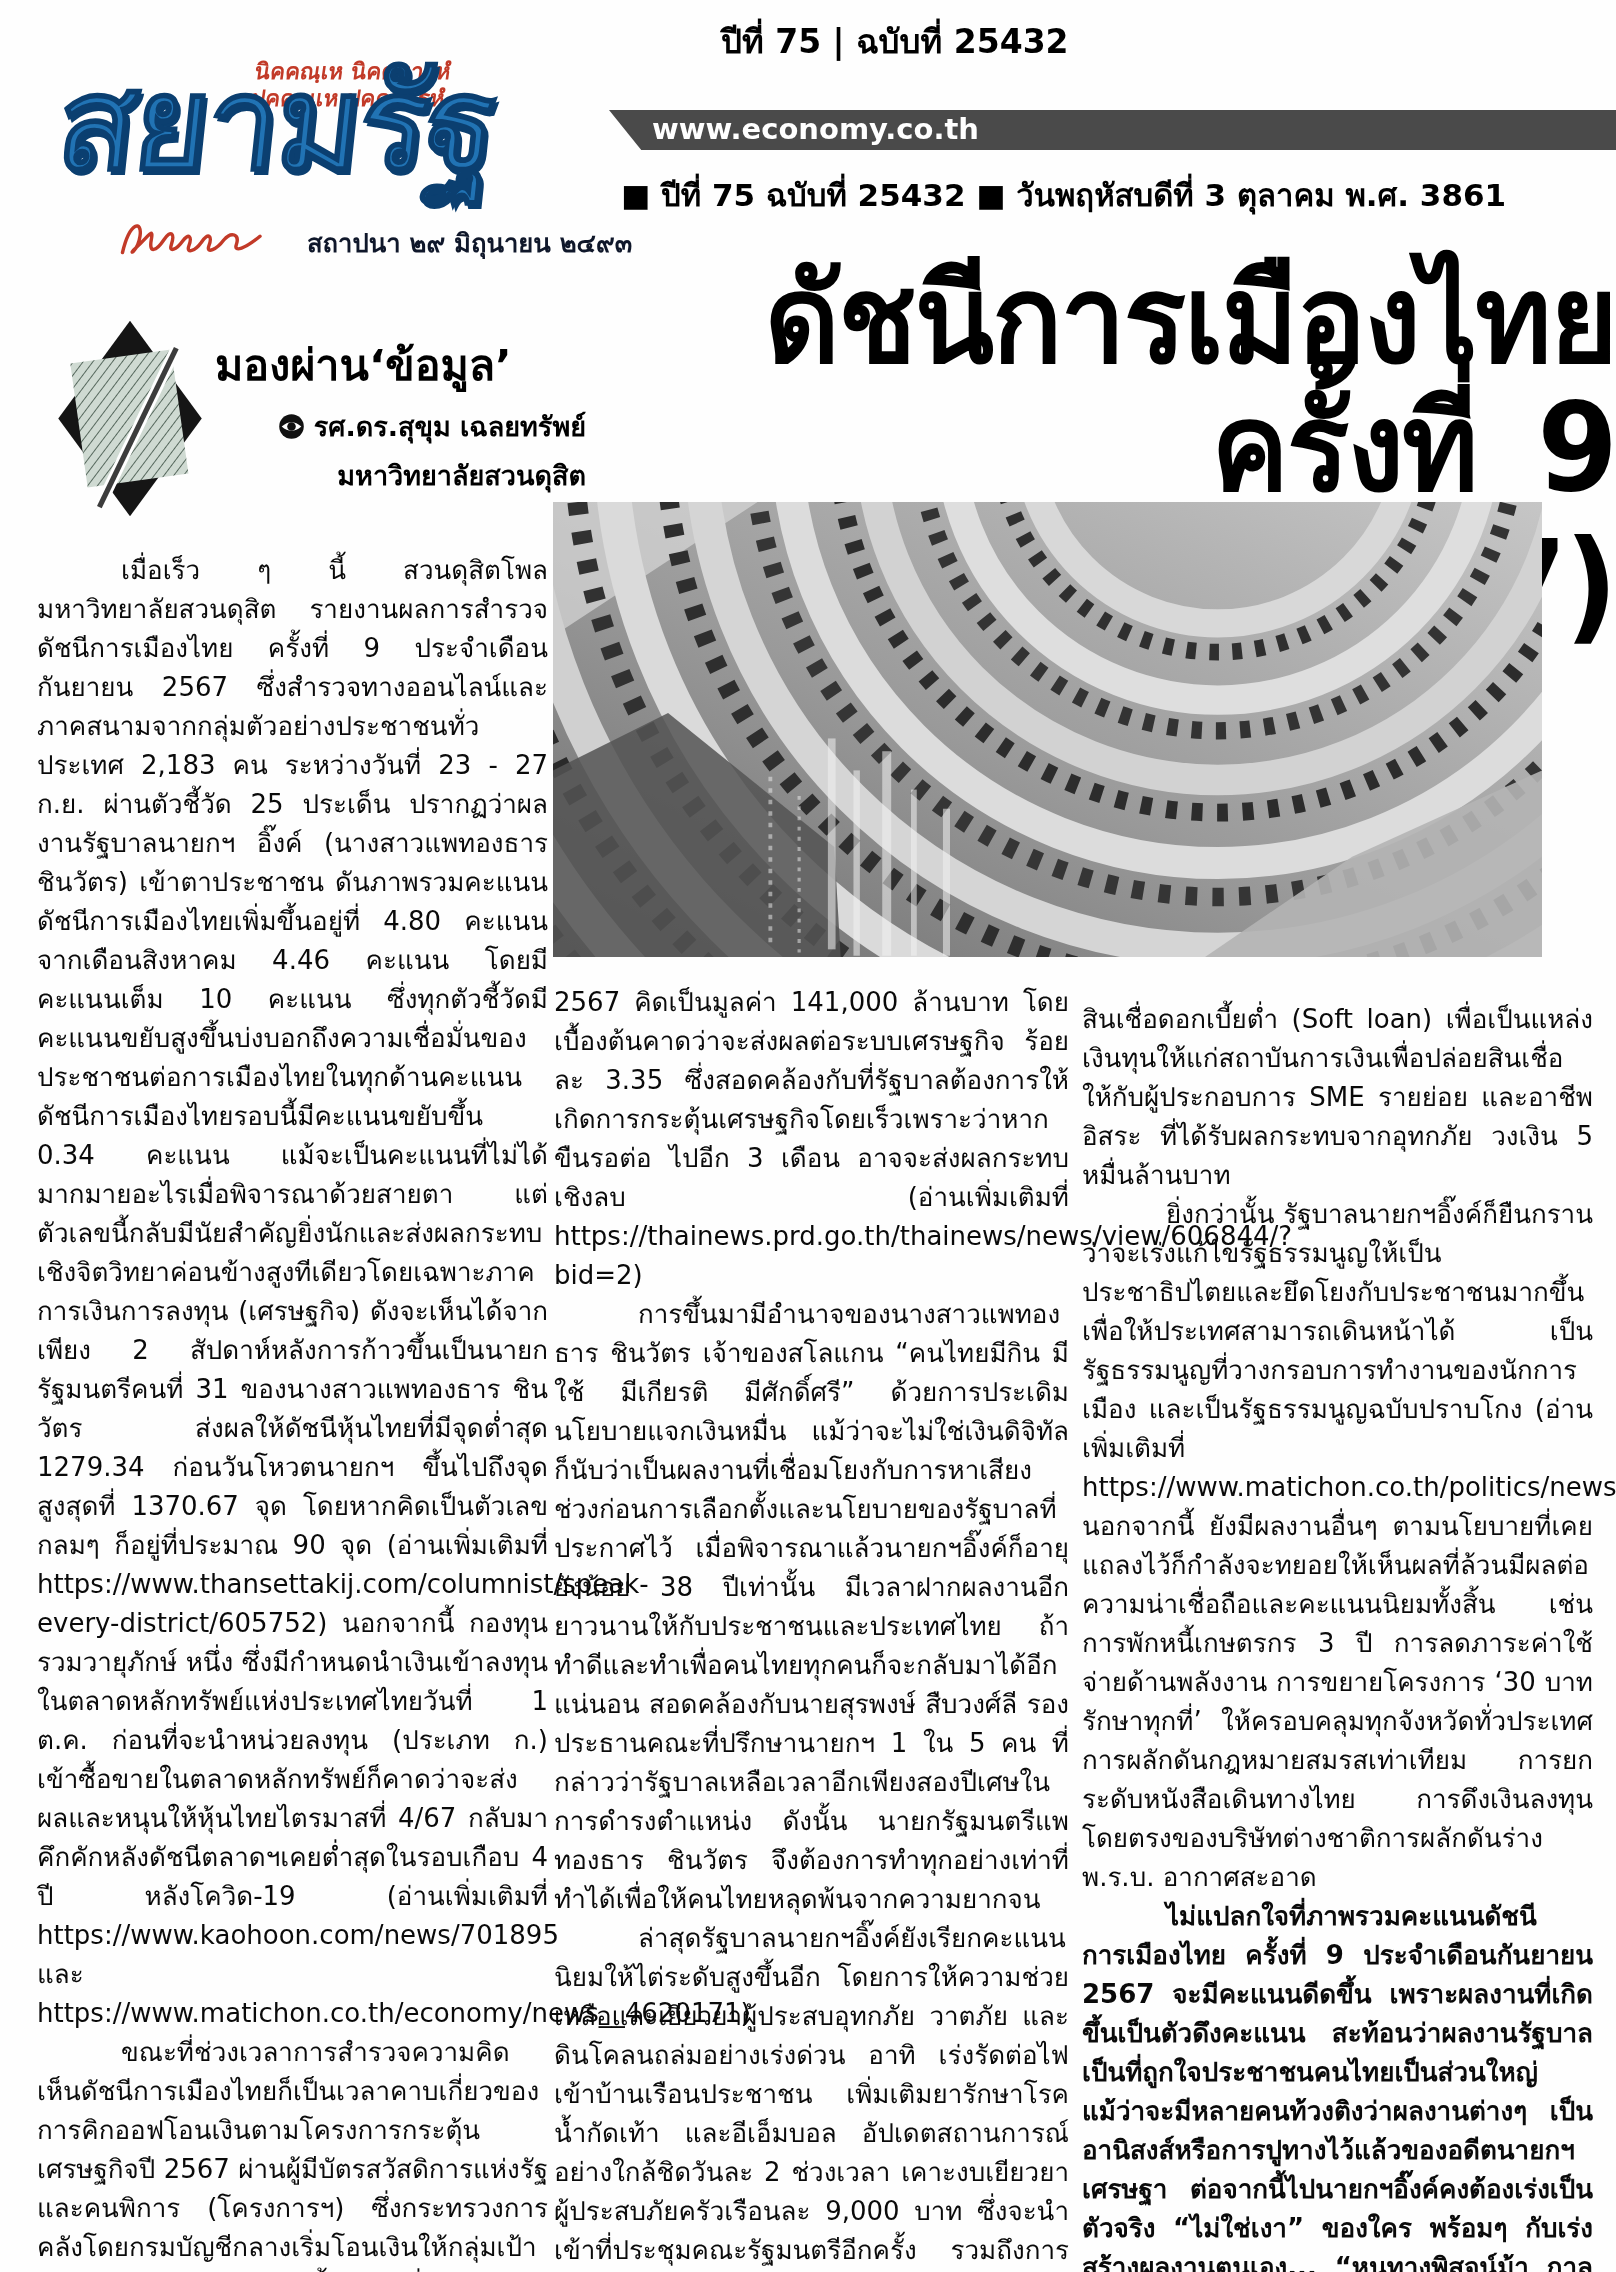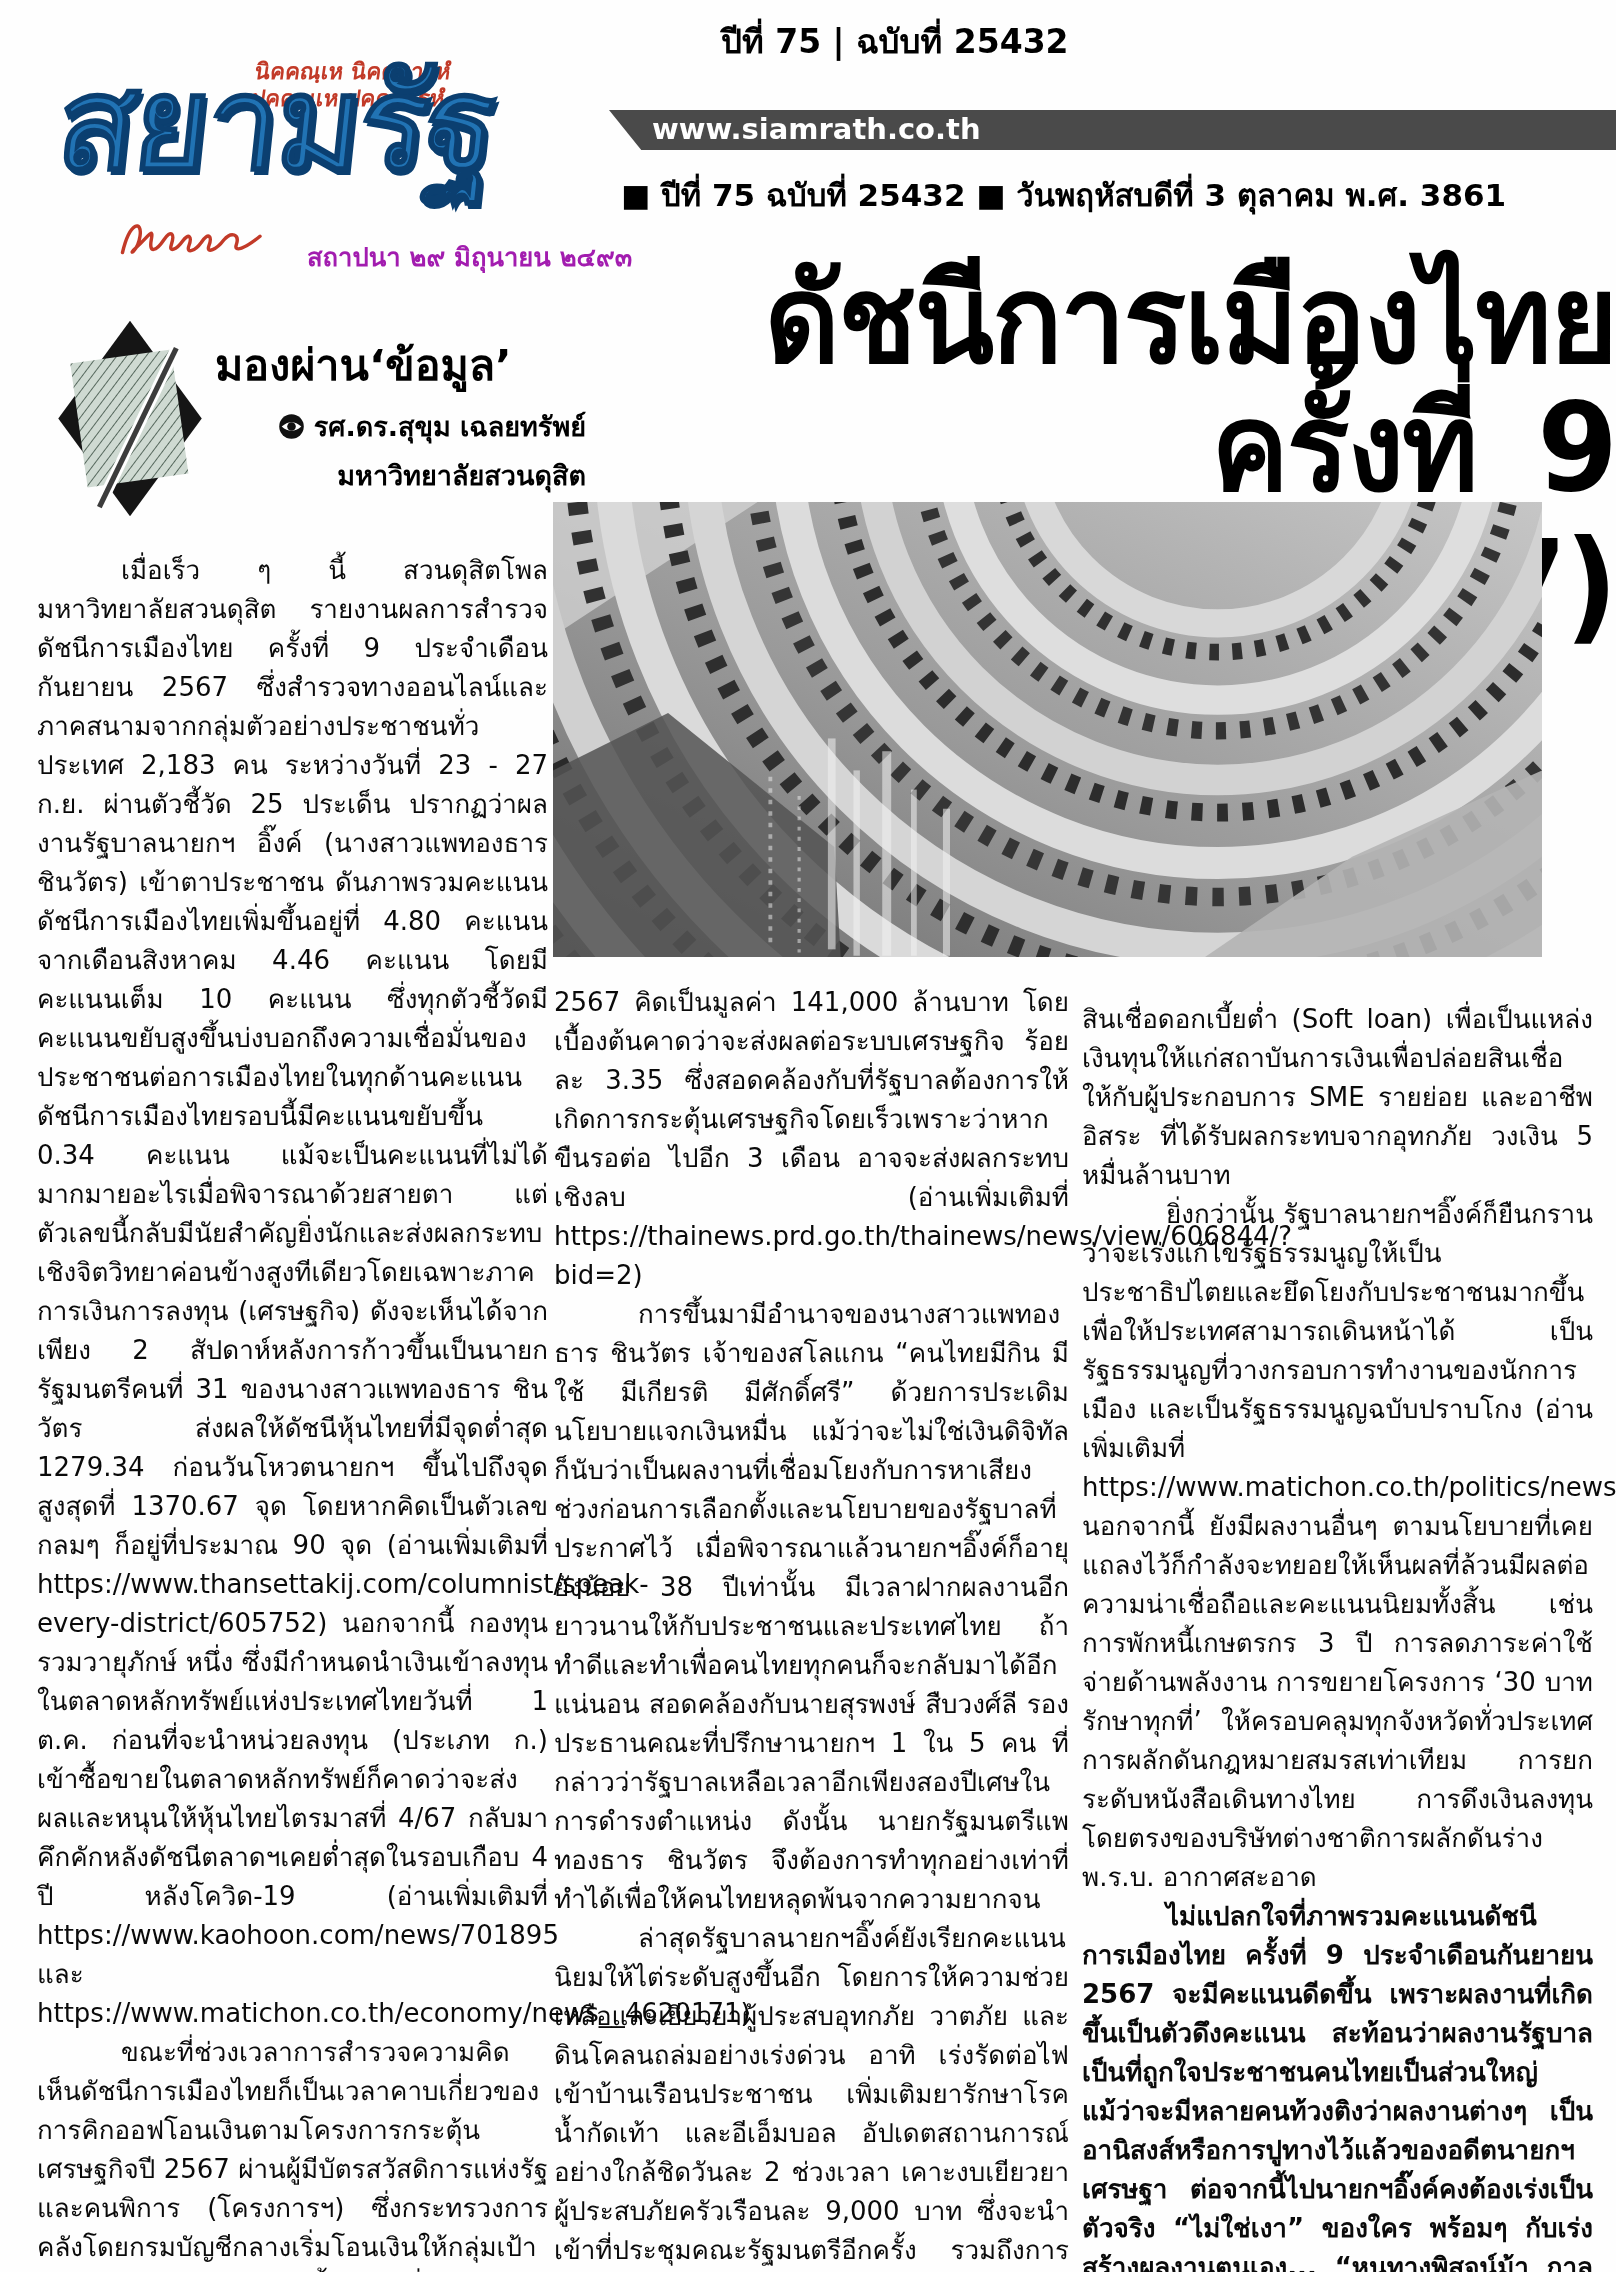--- a/index.html
+++ b/index.html
@@ -7,21 +7,21 @@
         font-family:"DejaVu Sans",sans-serif;color:#000;}
 
   
   .masthead{position:absolute;left:58px;top:11.5px;width:531px;height:246px;}
   .motto{position:absolute;left:195px;top:46px;color:#c23a28;font-size:22.4px;font-weight:bold;
          line-height:27px;transform:skewX(-8deg);white-space:nowrap;}
   .logo{position:absolute;left:0px;top:40px;font-size:131px;line-height:1.1;font-weight:bold;
         color:#2173b4;-webkit-text-stroke:1.6px #0b3f70;text-shadow:3.2px 3.8px 0 #0b3f70;
         transform:skewX(-6deg);letter-spacing:-3.8px;white-space:nowrap;}
   .signature{position:absolute;left:29px;top:203px;width:211px;height:50px;}
-  .founded{position:absolute;left:249px;top:211px;color:#a21caf;font-size:25.6px;font-weight:bold;white-space:nowrap;margin-top:14px;}
+  .founded{position:absolute;left:249px;top:211px;color:#0f172a;font-size:25.6px;font-weight:bold;white-space:nowrap;}
 
   
   .issue-line{position:absolute;left:721px;top:15.3px;font-size:33px;font-weight:bold;white-space:nowrap;}
   .url-banner{position:absolute;left:609px;top:110px;width:1007px;height:40px;background:#4a4a4a;
               clip-path:polygon(0 0,100% 0,100% 100%,3.2% 100%);}
   .url-banner span{display:block;color:#fff;font-size:29px;font-weight:bold;line-height:38px;padding-left:43px;}
   .date-line{position:absolute;left:621px;top:170px;font-size:31px;font-weight:bold;white-space:nowrap;}
 
   
   .headline{position:absolute;left:612px;top:254px;width:1004px;text-align:right;font-weight:800;
@@ -61,21 +61,21 @@
     </div>
     <div class="logo">สยามรัฐ</div>
     <svg class="signature" viewBox="0 0 240 80">
       <path d="M8 60 C20 10 40 8 36 34 C32 60 14 66 30 52 C50 34 58 18 54 40 C50 62 62 58 74 40 C86 22 92 30 86 48 C82 60 94 56 104 42 C114 28 120 34 114 50 C110 62 124 58 134 44 C146 26 152 34 146 50 C142 62 158 56 170 40 C182 26 196 30 190 48 C186 60 204 54 228 34" stroke="#c23a28" stroke-width="5.5" fill="none" stroke-linecap="round"></path>
     </svg>
     <div class="founded">สถาปนา ๒๙ มิถุนายน ๒๔๙๓</div>
   </div>
 
   <div class="issue-line">ปีที่ 75 | ฉบับที่ 25432</div>
   <div class="url-banner">
-    <span>www.siamrath.co.th</span>
+    <span>www.economy.co.th</span>
   </div>
   <div class="date-line">■ ปีที่ 75 ฉบับที่ 25432 ■ วันพฤหัสบดีที่ 3 ตุลาคม พ.ศ. 3861</div>
 
   <div class="headline">
     <div class="h1">ดัชนีการเมืองไทย</div>
     <div class="h2">ครั้งที่ 9 (ก.ย.2567)</div>
   </div>
 
   <div class="col-head">
     <svg class="icon" viewBox="0 0 230 320">

